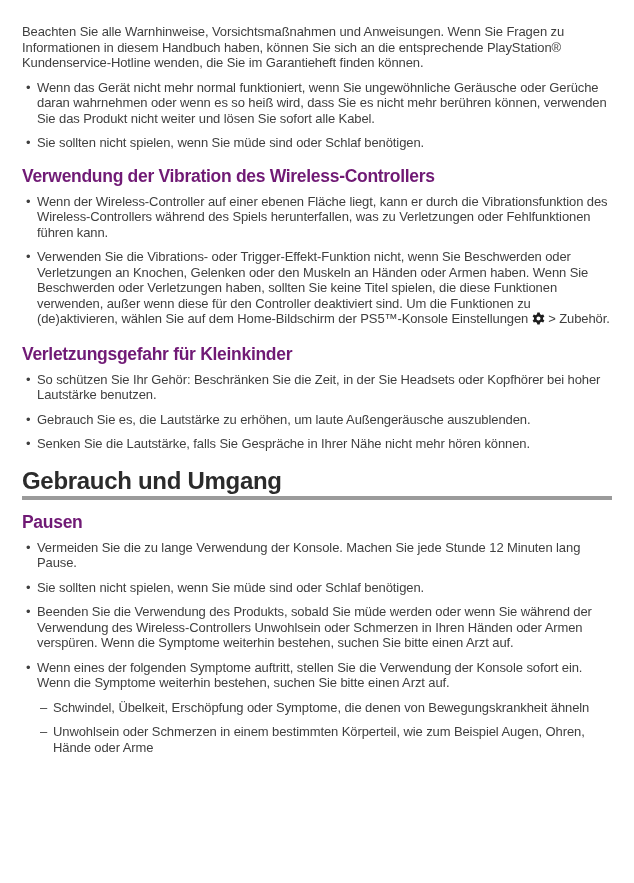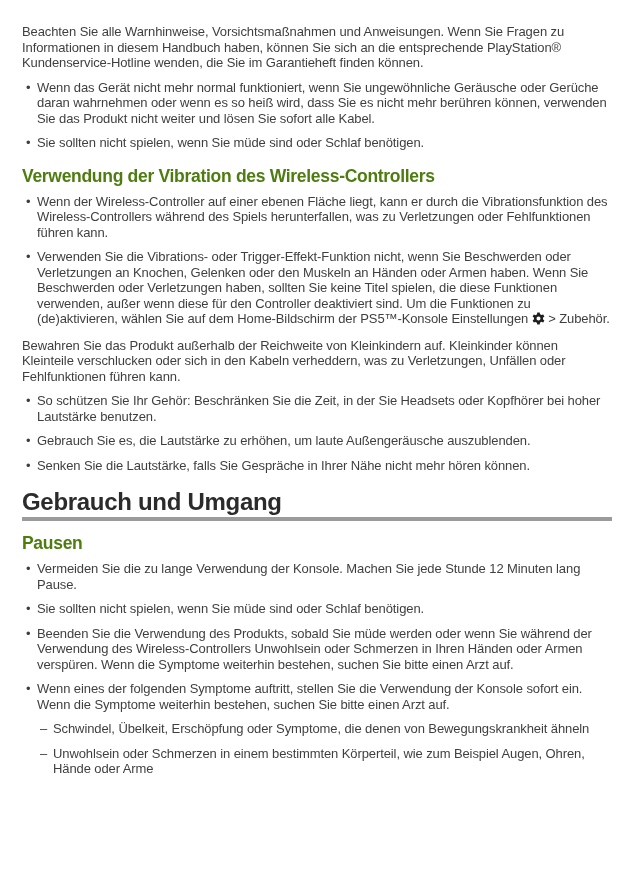--- a/index.html
+++ b/index.html
@@ -18,21 +18,21 @@
   .body-text {
     font-size: 13px;
     line-height: 15.5px;
     letter-spacing: -0.1px;
   }
   p.para { margin: 0 0 9px 0; }
   h3.subhead {
     font-size: 17.5px;
     line-height: 21px;
     font-weight: 700;
-    color: #4d7c0f;
+    color: #701a75;
     letter-spacing: -0.3px;
     margin: 15px 0 7px 0;
   }
   h2.sechead {
     font-size: 24px;
     line-height: 21px;
     font-weight: 700;
     color: #2b2b2b;
     letter-spacing: -0.3px;
     margin: 18px 0 0 0;
@@ -86,21 +86,21 @@
     <span class="marker">•</span>
     <span class="txt">Wenn der Wireless-Controller auf einer ebenen Fläche liegt, kann er durch die Vibrationsfunktion des Wireless-Controllers während des Spiels herunterfallen, was zu Verletzungen oder Fehlfunktionen führen kann.</span>
   </div>
   <div class="li">
     <span class="marker">•</span>
     <span class="txt"><span>Verwenden Sie die Vibrations- oder Trigger-Effekt-Funktion nicht, wenn Sie Beschwerden oder Verletzungen an Knochen, Gelenken oder den Muskeln an Händen oder Armen haben. Wenn Sie Beschwerden oder Verletzungen haben, sollten Sie keine Titel spielen, die diese Funktionen verwenden, außer wenn diese für den Controller deaktiviert sind. Um die Funktionen zu (de)aktivieren, wählen Sie auf dem Home-Bildschirm der PS5™-Konsole Einstellungen</span><span class="gear"><svg width="13" height="13" viewBox="0 0 100 100" aria-hidden="true">
             <path fill-rule="evenodd" fill="#1f1f1f" d="M41 3h18l3.2 14.5a34 34 0 0 1 9.8 5.7l14.2-4.7 9 15.6-11 9.7a34.5 34.5 0 0 1 0 11.4l11 9.7-9 15.6-14.2-4.7a34 34 0 0 1-9.8 5.7L59 97H41l-3.2-14.5a34 34 0 0 1-9.8-5.7L13.8 81.5l-9-15.6 11-9.7a34.5 34.5 0 0 1 0-11.4l-11-9.7 9-15.6 14.2 4.7a34 34 0 0 1 9.8-5.7L41 3zm9 31.5a15.5 15.5 0 1 0 0 31 15.5 15.5 0 0 0 0-31z"></path>
           </svg></span><span>&gt; Zubehör.</span></span>
   </div>
 
-  <p class="para">Bewahren Sie das Produkt außerhalb der Reichweite von Kleinkindern auf. Kleinkinder können Kleinteile verschlucken oder sich in den Kabeln verheddern, was zu Verletzungen, Unfällen oder Fehlfunktionen führen kann.</p>
+  <h3 class="subhead">Verletzungsgefahr für Kleinkinder</h3>
 
   <div class="li">
     <span class="marker">•</span>
     <span class="txt">So schützen Sie Ihr Gehör: Beschränken Sie die Zeit, in der Sie Headsets oder Kopfhörer bei hoher Lautstärke benutzen.</span>
   </div>
   <div class="li">
     <span class="marker">•</span>
     <span class="txt">Gebrauch Sie es, die Lautstärke zu erhöhen, um laute Außengeräusche auszublenden.</span>
   </div>
   <div class="li">

